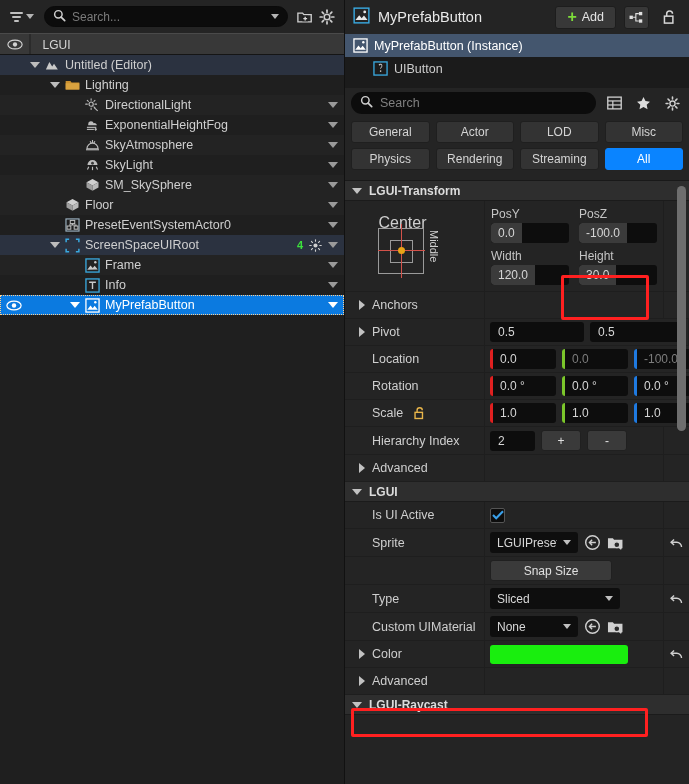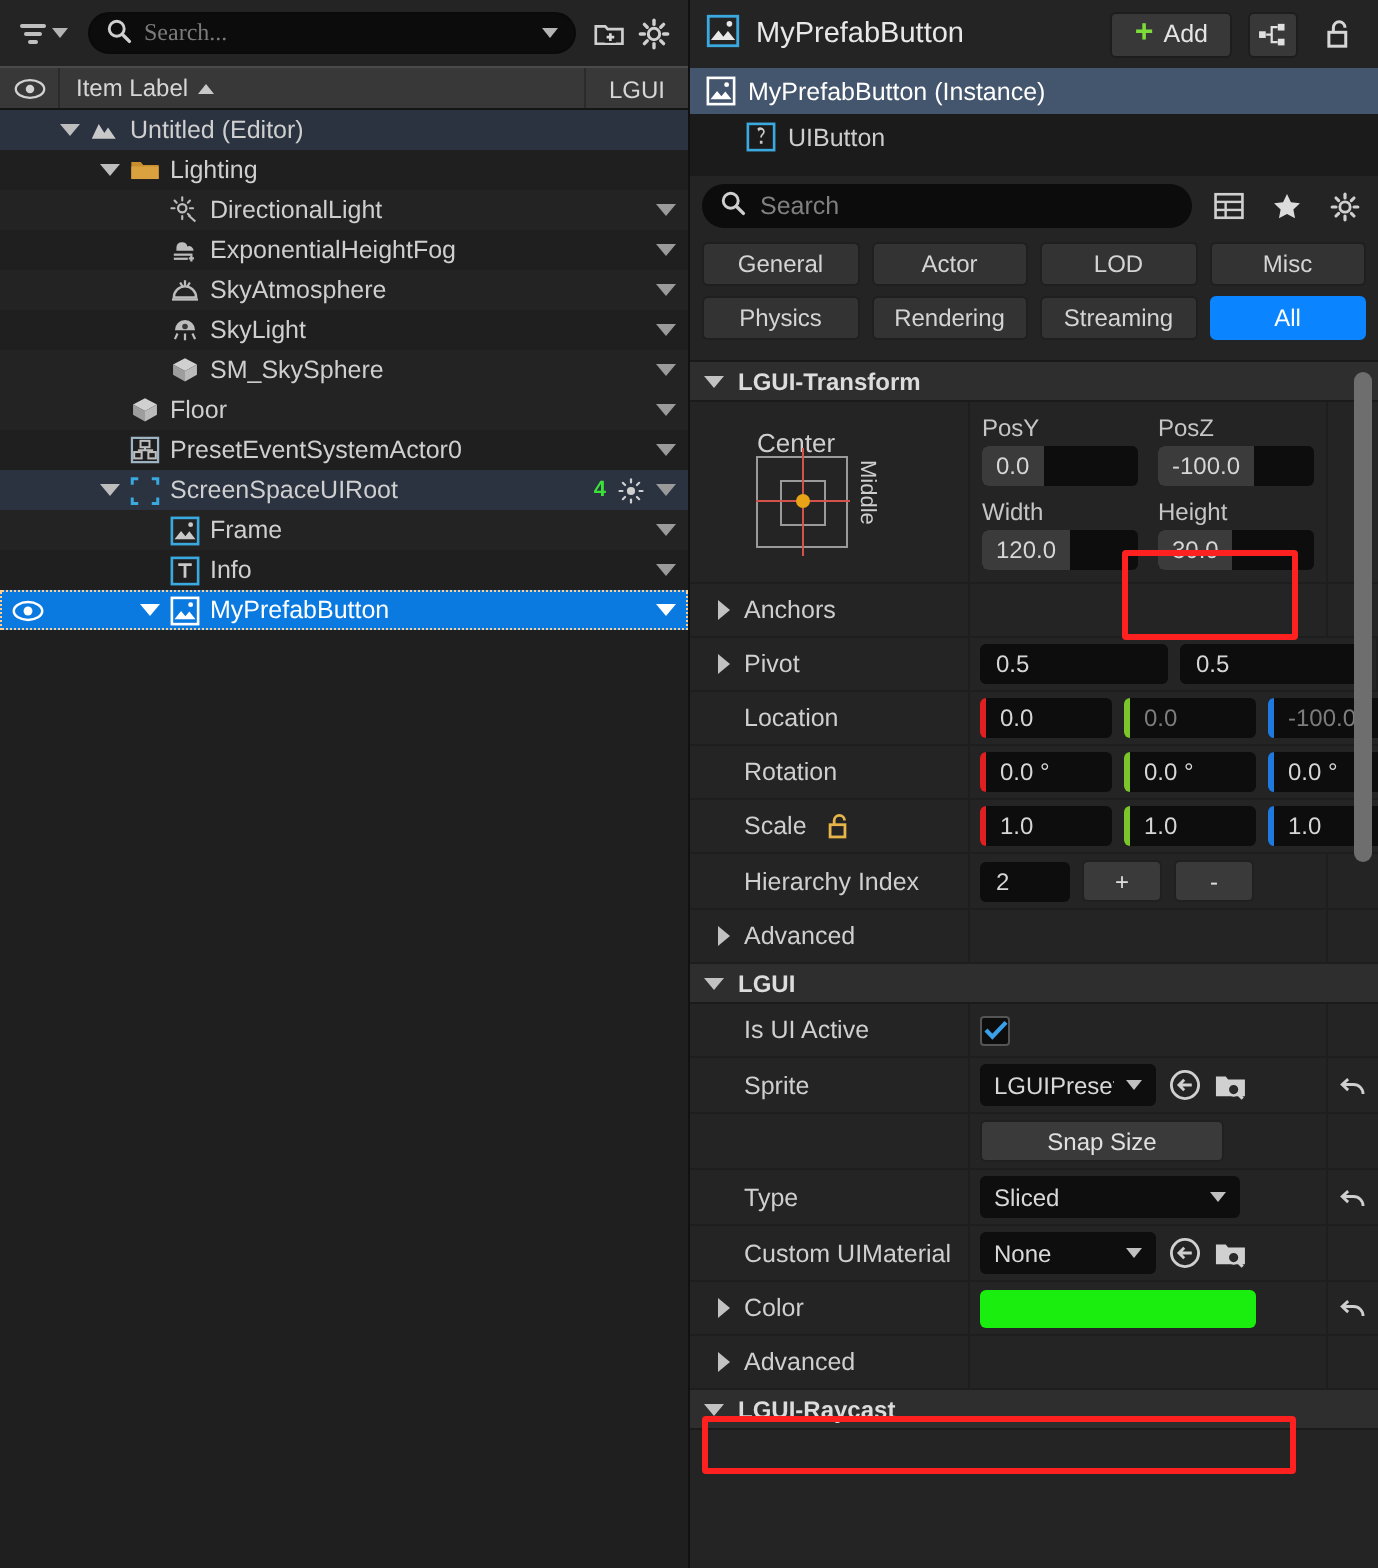--- a/index.html
+++ b/index.html
@@ -25,21 +25,21 @@
   .filter-lines i:nth-child(3){ width:5px; }
   .caret-dn { width:0;height:0;border-left:4px solid transparent;border-right:4px solid transparent;border-top:5px solid #b4b4b4; }
 
   .ol-search {
     flex:1; height:21px; margin:0 6px; background:#0c0c0c; border-radius:11px;
     display:flex; align-items:center; padding:0 8px; border:1px solid #0a0a0a;
   }
   .ol-search .mag { margin-right:6px; }
   .ol-search input {
     flex:1; background:transparent; border:none; outline:none;
-    color:#d0d0d0; font-size:12px; font-family:Liberation Serif, serif;
+    color:#d0d0d0; font-size:12px; font-family:Liberation Sans, sans-serif;
   }
   .ol-search input::placeholder{ color:#7a7a7a; }
 
   .ico-btn { width:22px;height:22px; display:flex;align-items:center;justify-content:center; cursor:pointer; }
 
   .ol-header {
     height:22px; display:flex; align-items:center;
     background:#383838; border-top:1px solid #4a4a4a; border-bottom:1px solid #151515;
     font-size:12px; color:#d6d6d6;
   }
@@ -129,21 +129,21 @@
   .axbar { width:3px; height:100%; flex:0 0 3px; }
   .ax-x { background:#e02020; } .ax-y{ background:#7bc62b;} .ax-z{ background:#1f7ae0; }
   .numfield.axis .txt { padding:0 7px; color:#d6d6d6;}
   .numfield.axis.dim .txt{ color:#7d7d7d; }
 
   .anchorcell {
     width:140px; flex:0 0 140px; display:flex; align-items:center; justify-content:center;
     border-right:1px solid #1e1e1e; align-self:stretch; position:relative;
   }
   .anchor-wrap { position:relative; width:98px; height:64px; }
-  .anchor-center-lbl { position:absolute; left:13px; top:0px; font-size:13px; color:#cfcfcf; }
+  .anchor-center-lbl { position:absolute; left:13px; top:0px; font-size:16px; color:#cfcfcf; }
   .anchor-box { position:absolute; left:12px; top:14px; width:46px; height:46px; border:1px solid #9a9a9a; }
   .anchor-inner { position:absolute; left:12px; top:12px; width:22px; height:22px; border:1px solid #9a9a9a; }
   .anchor-hline { position:absolute; left:12px; top:36px; width:47px; height:1px; background:#d3524a; }
   .anchor-vline { position:absolute; left:35px; top:10px; width:1px; height:54px; background:#d3524a; }
   .anchor-dot { position:absolute; left:32px; top:33px; width:7px; height:7px; border-radius:50%; background:#e8a317; }
   .anchor-mid { position:absolute; left:62px; top:16px; font-size:11px; color:#cfcfcf;
     writing-mode:vertical-rl; }
 
   .transform-grid { display:flex; border-bottom:1px solid #1e1e1e; }
   .tg-fields { flex:1; padding:4px 6px 6px 6px; }
@@ -224,24 +224,20 @@
         </svg>
       </div>
     </div>
 
     <div class="ol-header">
       <div class="ol-h-eye">
         <svg width="16" height="11" viewBox="0 0 18 12">
             <ellipse cx="9" cy="6" rx="8" ry="5" fill="none" stroke="#d2d2d2" stroke-width="1.3"></ellipse>
             <circle cx="9" cy="6" r="2.4" fill="#d2d2d2"></circle>
           </svg>
-      </div>
-      <div class="ol-h-label">
-        <span>Item Label</span>
-        <span class="sort-asc"></span>
       </div>
       <div class="ol-h-lgui">LGUI</div>
     </div>
 
     <div class="tree" id="tree">
         <div class="row light">
           <span class="eyecol"></span>
           <span style="display:inline-block;width:0px"></span>
           <span class="twisty">
             <span class="tw-open"></span>

